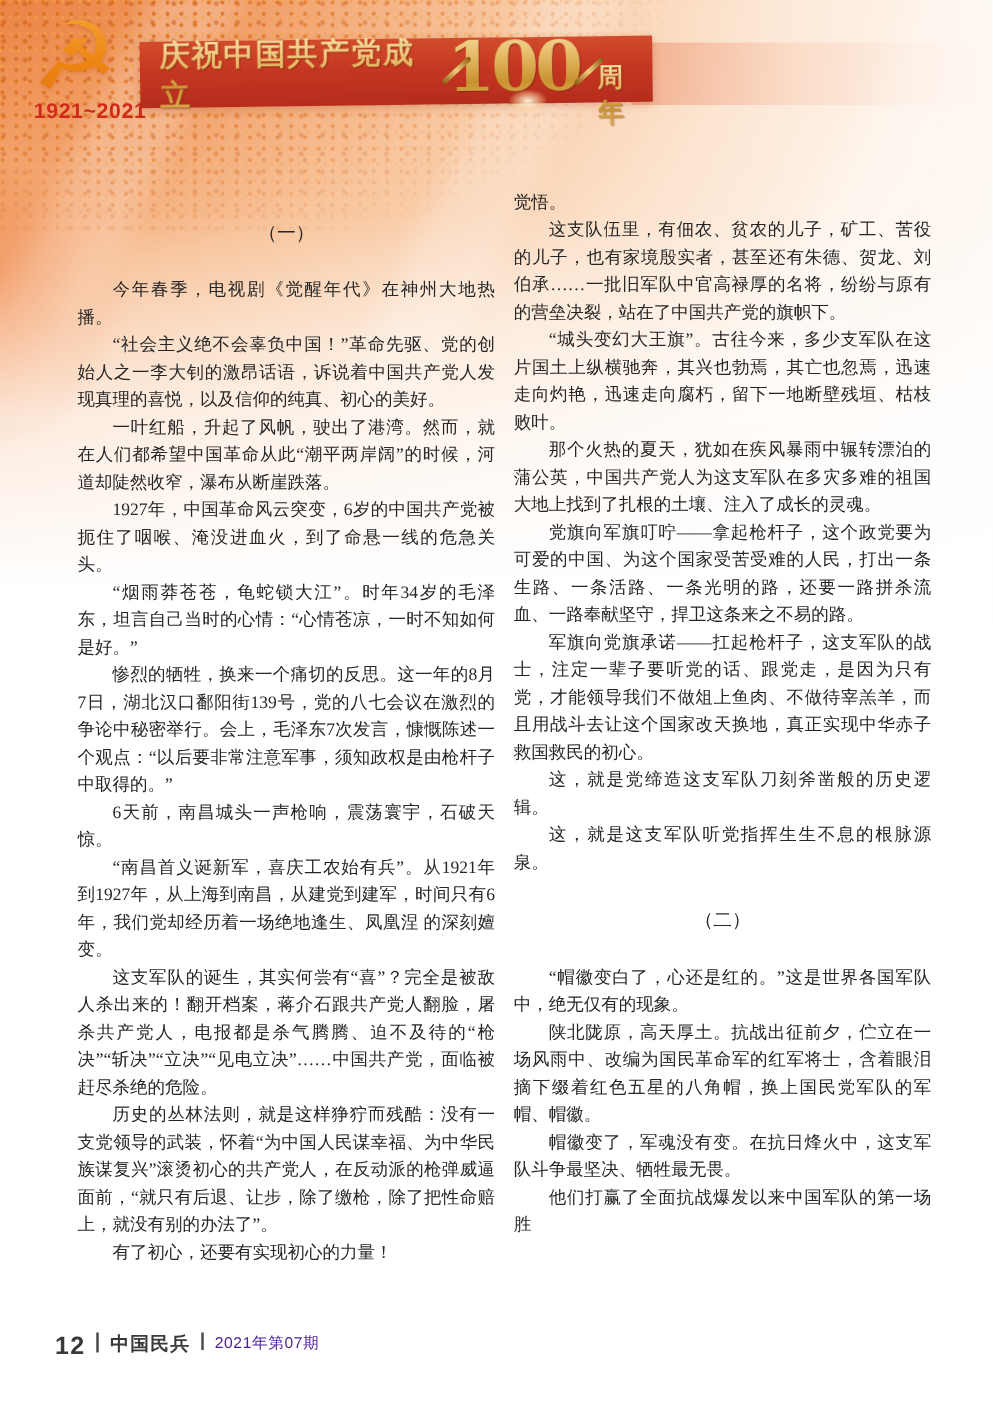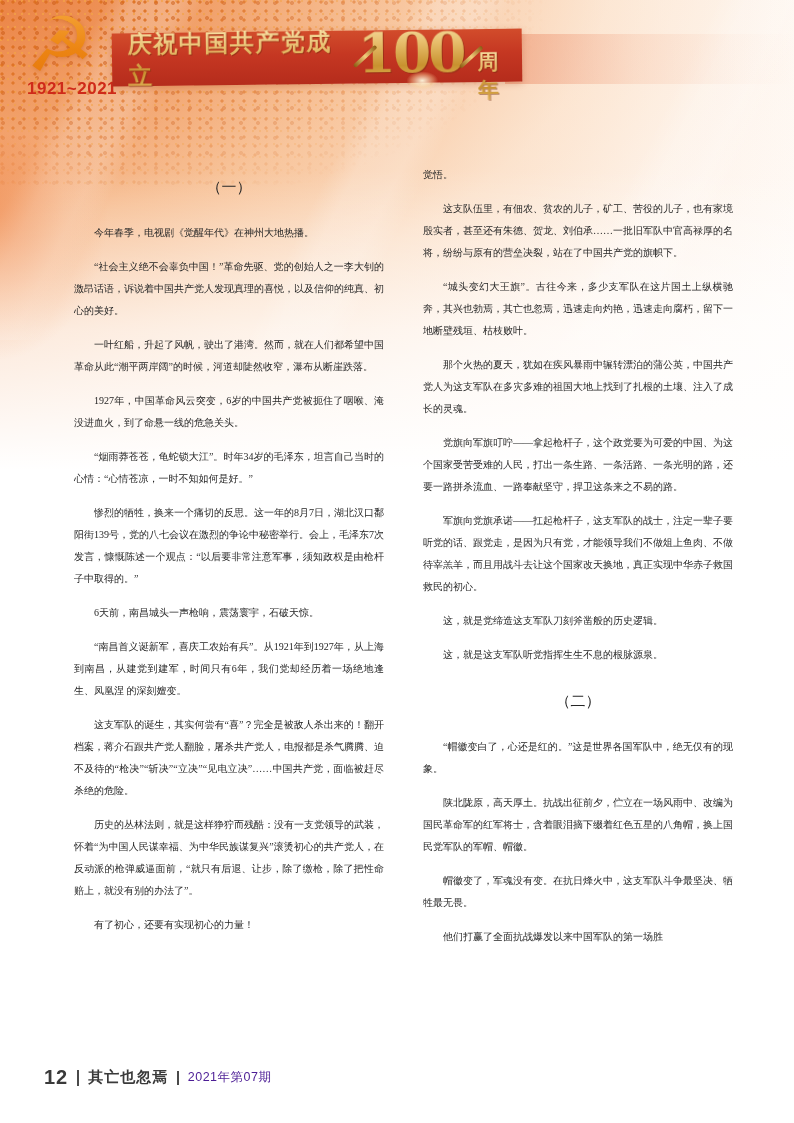--- a/index.html
+++ b/index.html
@@ -71,29 +71,29 @@
   .ribbon-a{left:238px;top:24px;width:30px;transform:rotate(-42deg);}
   .ribbon-b{left:344px;top:26px;width:30px;transform:rotate(-42deg);}
   .sparkle{
     position:absolute;left:288px;top:38px;width:44px;height:26px;pointer-events:none;
     background:radial-gradient(closest-side,rgba(255,251,225,.95),rgba(255,222,165,.4) 48%,rgba(255,255,255,0) 72%);
   }
   
   .content{position:absolute;top:152px;left:62px;width:683px;height:892px;display:flex;gap:15px;overflow:hidden;}
   .col{width:334px;}
   .col p{
-    margin:12px;font-size:10px;line-height:22px;color:var(--body_text,#262626);
+    margin:0;font-size:14px;line-height:22px;color:var(--body_text,#262626);
     text-align:justify;word-break:break-all;
   }
   .col p.para{text-indent:2em;}
   .col p.cont{text-indent:0;}
   .col p.heading{text-align:center;text-indent:0;font-size:15px;margin:24px 0 24px;}
   
   .footer{
-    position:absolute;left:44px;top:1066px;display:flex;align-items:center;gap:9px;
+    position:absolute;left:44px;top:1066px;display:flex;gap:9px;
     font-family:"Liberation Sans","DejaVu Sans",sans-serif;color:var(--footer_text,#3a3a3a);
   }
   .page-num{font-size:20px;font-weight:600;letter-spacing:1px;}
   .sep{width:2px;height:16px;background:#4a4a4a;}
   .sep.thin{width:1.5px;height:14px;}
   .mag{font-size:15px;font-weight:bold;letter-spacing:1px;}
   .issue{font-size:12.5px;letter-spacing:.5px;color:#4c1d95;}
 </style>
 </head>
 <body>
@@ -146,18 +146,18 @@
         <p class="para">“帽徽变白了，心还是红的。”这是世界各国军队中，绝无仅有的现象。</p>
         <p class="para">陕北陇原，高天厚土。抗战出征前夕，伫立在一场风雨中、改编为国民革命军的红军将士，含着眼泪摘下缀着红色五星的八角帽，换上国民党军队的军帽、帽徽。</p>
         <p class="para">帽徽变了，军魂没有变。在抗日烽火中，这支军队斗争最坚决、牺牲最无畏。</p>
         <p class="para">他们打赢了全面抗战爆发以来中国军队的第一场胜</p>
       </div>
   </div>
 
   <div class="footer">
     <span class="page-num">12</span>
     <span class="sep"></span>
-    <span class="mag">其亡也忽焉</span>
+    <span class="mag">中国民兵</span>
     <span class="sep thin"></span>
     <span class="issue">2021年第07期</span>
   </div>
 
 </div>
 
 </body></html>

